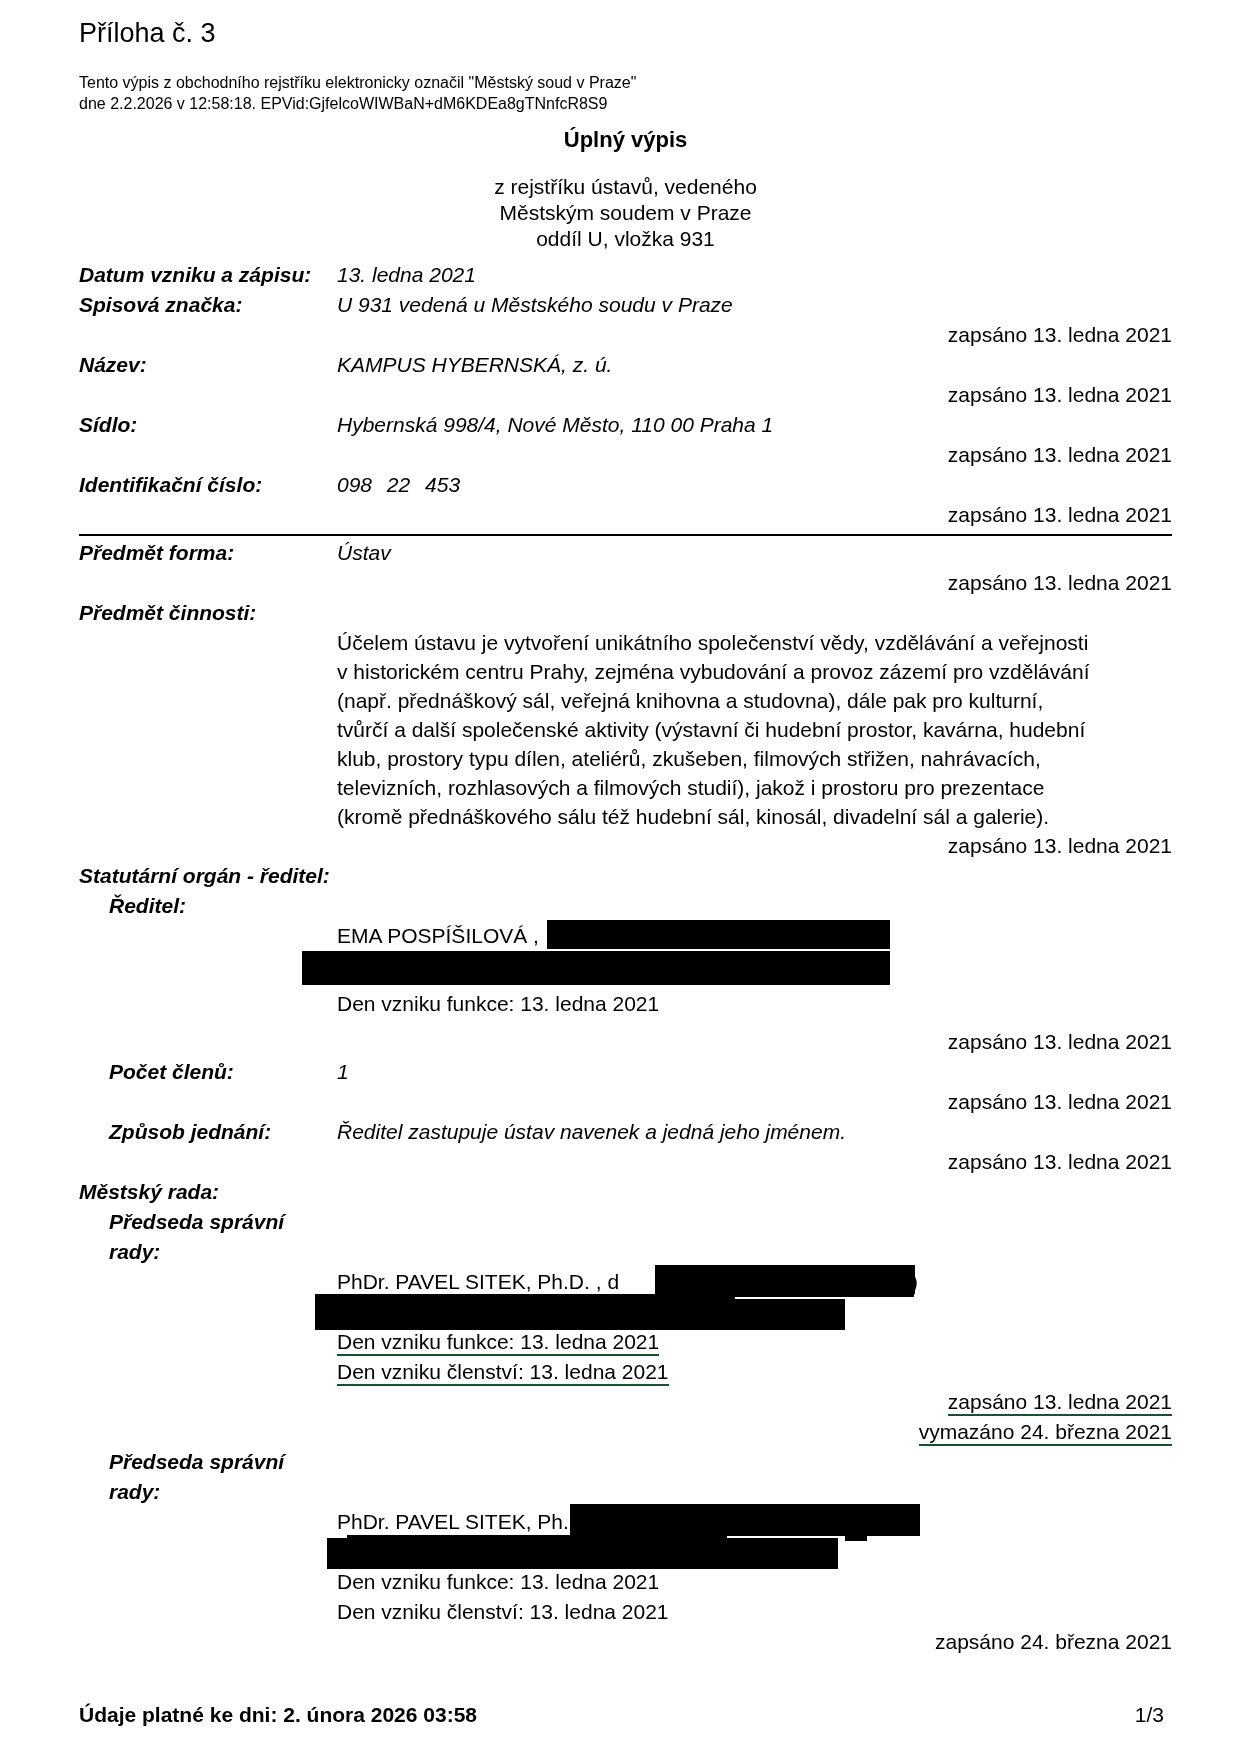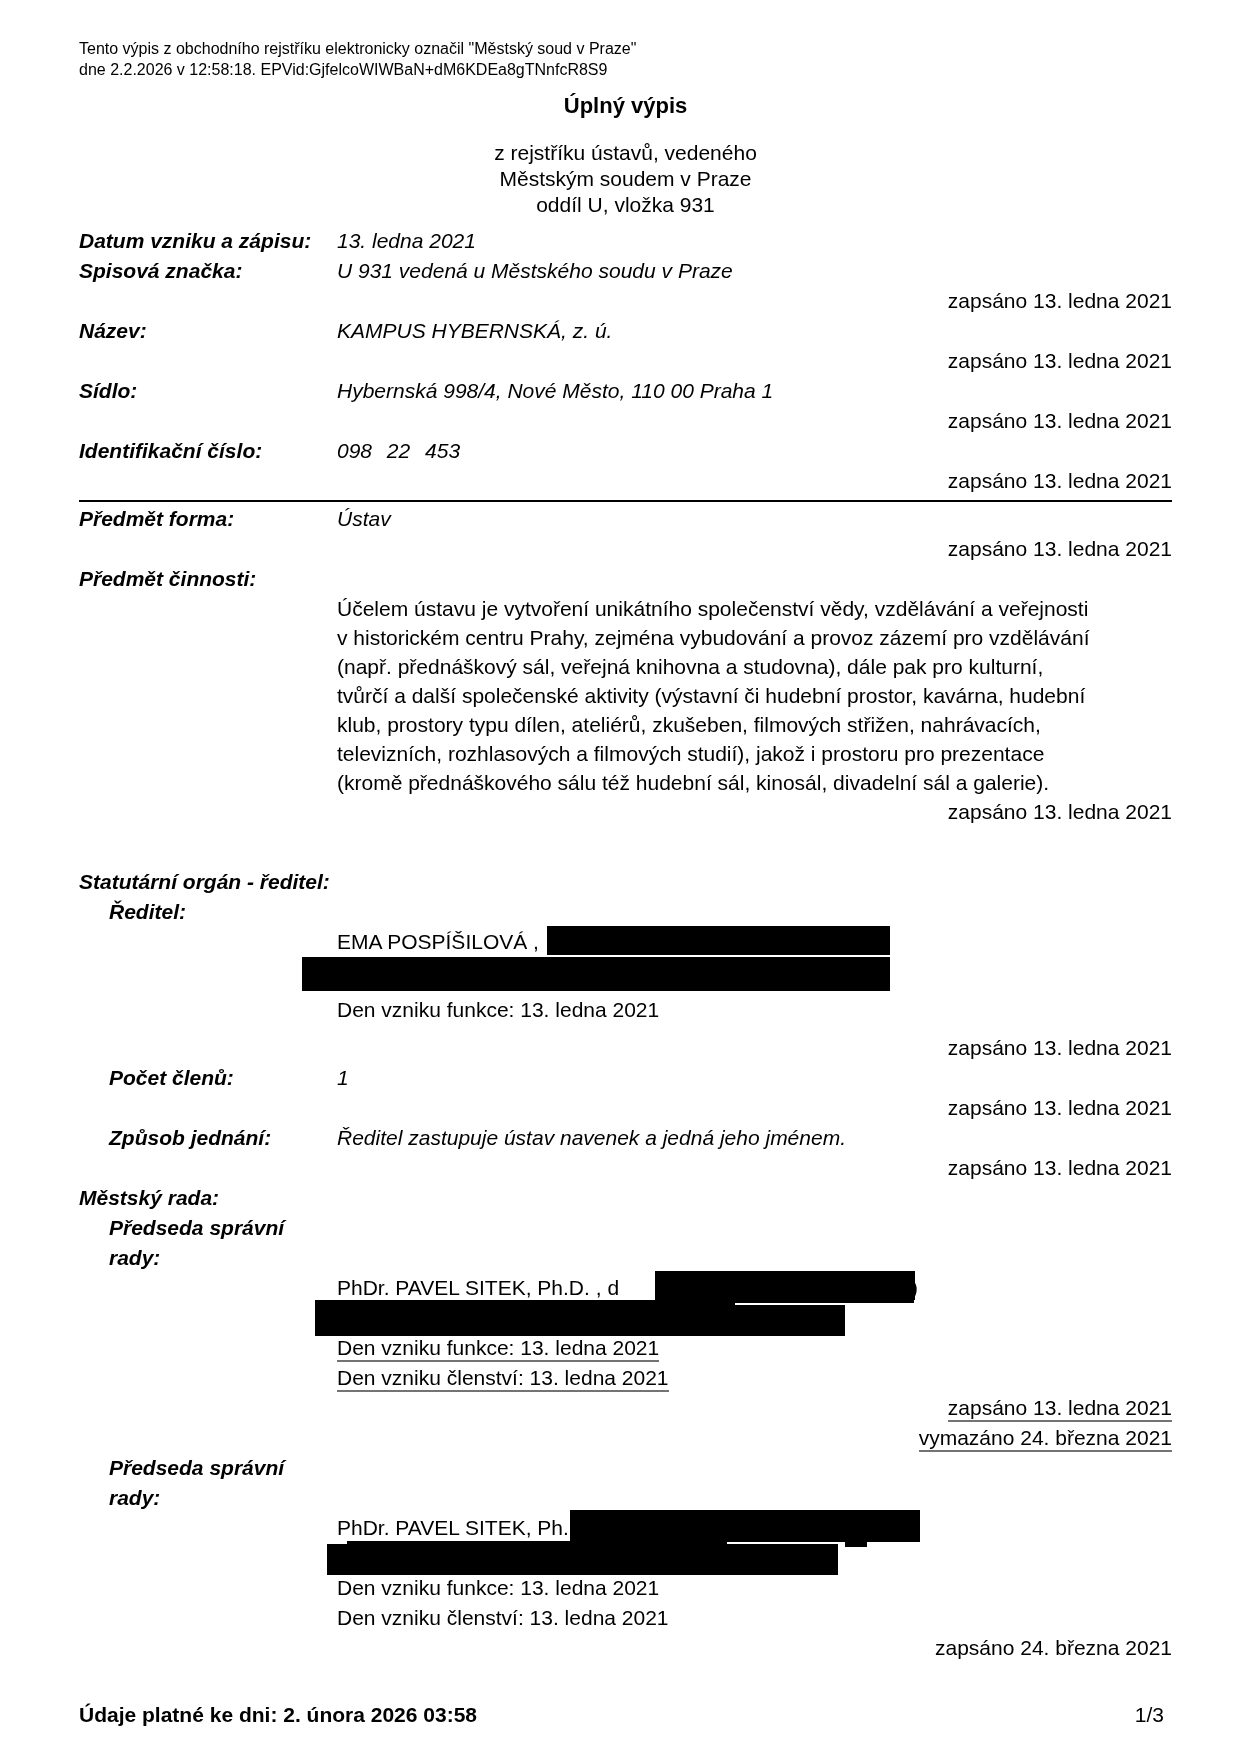--- a/index.html
+++ b/index.html
@@ -20,35 +20,36 @@
   .row .label { width:258px; flex:none; font-weight:bold; line-height:30px; }
   .row.sub .label { padding-left:30px; }
   .row .value { flex:1; line-height:30px; }
   .stamp { text-align:right; line-height:30px; }
   .divider { border-top:2px solid #000; margin:4px 0 2px 0; }
   .indent { margin-left:258px; }
   .par .pline { line-height:29px; white-space:nowrap; }
   .nameline { position:relative; height:30px; line-height:30px; }
   .bar { position:absolute; background:#000; z-index:1; }
   .bar.ul { box-shadow:0 4px 0 -1px #000; }
-  .u { border-bottom:2px solid #737373; padding-bottom:1px; }
+  .u { border-bottom:2px solid #14532d; padding-bottom:1px; }
   .wsp { word-spacing:9px; }
   .footer {
     position:absolute; left:79px; right:78px; top:1700px;
     display:flex; justify-content:space-between; line-height:30px;
   }
   .footer .left { font-weight:bold; }
   .paren { position:absolute; z-index:2; }
 </style>
 </head>
 <body>
 
 <div class="page">
   <div class="content">
 
+    <div class="attach">Příloha č. 3</div>
 
     <div class="small">
       <div>Tento výpis z obchodního rejstříku elektronicky označil "Městský soud v Praze"</div>
       <div>dne 2.2.2026 v 12:58:18. EPVid:GjfelcoWIWBaN+dM6KDEa8gTNnfcR8S9</div>
     </div>
 
     <div class="title">Úplný výpis</div>
 
     <div class="subtitle">
       <div>z rejstříku ústavů, vedeného</div>
@@ -101,21 +102,21 @@
       <div class="pline">v historickém centru Prahy, zejména vybudování a provoz zázemí pro vzdělávání</div>
       <div class="pline">(např. přednáškový sál, veřejná knihovna a studovna), dále pak pro kulturní,</div>
       <div class="pline">tvůrčí a další společenské aktivity (výstavní či hudební prostor, kavárna, hudební</div>
       <div class="pline">klub, prostory typu dílen, ateliérů, zkušeben, filmových střižen, nahrávacích,</div>
       <div class="pline">televizních, rozhlasových a filmových studií), jakož i prostoru pro prezentace</div>
       <div class="pline">(kromě přednáškového sálu též hudební sál, kinosál, divadelní sál a galerie).</div>
     </div>
     <div class="stamp">zapsáno 13. ledna 2021</div>
 
     <div class="row">
-      <span class="label" style="width:auto;margin-top:40px;">Statutární orgán - ředitel:</span>
+      <span class="label" style="width:auto;">Statutární orgán - ředitel:</span>
     </div>
 
     <div class="row sub">
       <span class="label">Ředitel:</span>
     </div>
     <div class="indent">
       <div class="nameline">
         <span>EMA POSPÍŠILOVÁ ,</span>
         <div class="bar" style="left:210px; top:-1px; width:343px; height:29px;"></div>
       </div>

